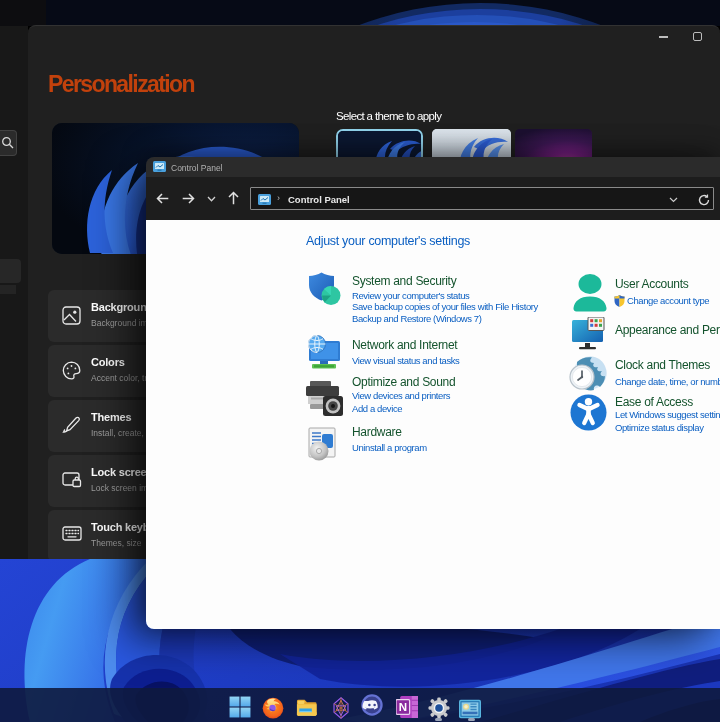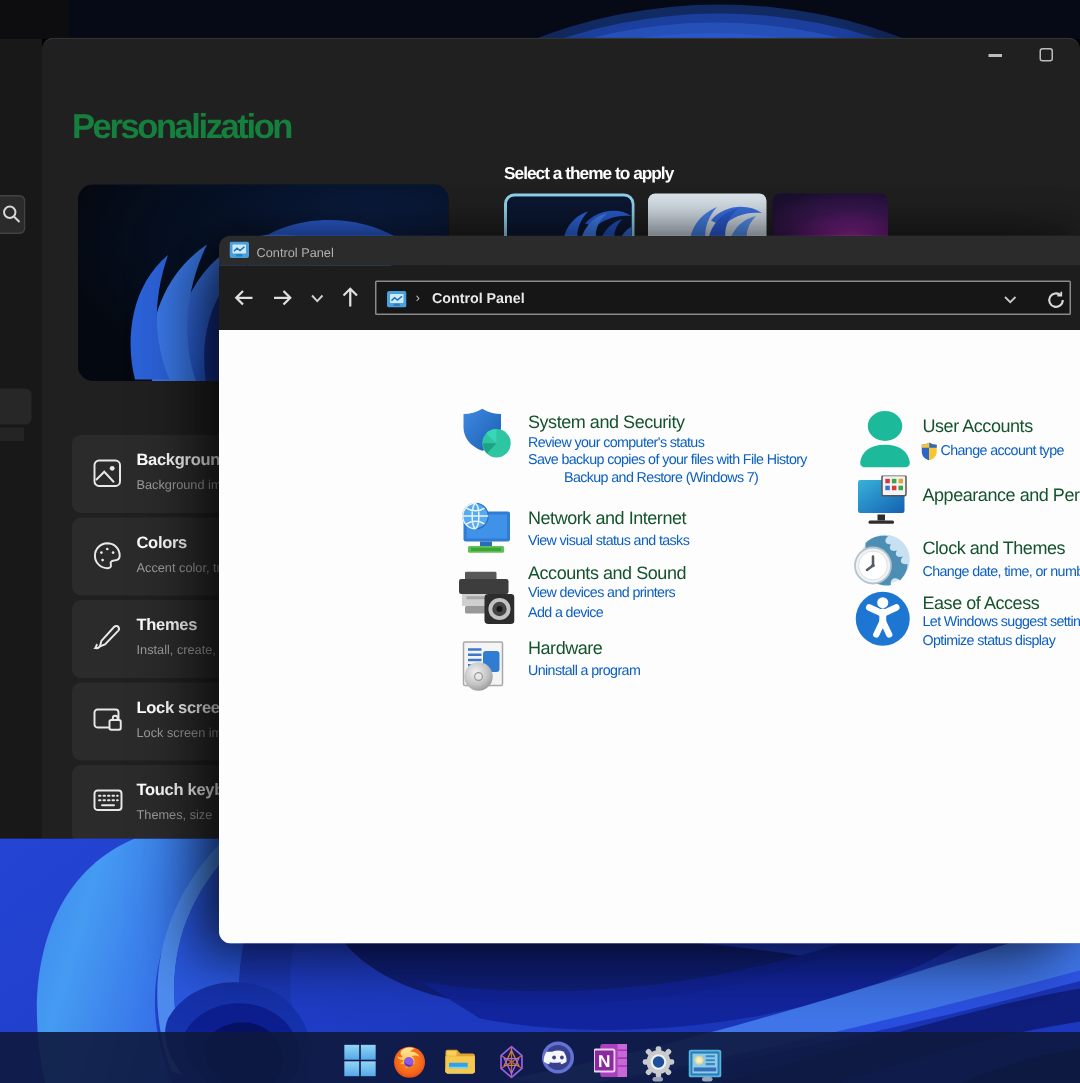--- a/index.html
+++ b/index.html
@@ -7,27 +7,27 @@
 body { font-family:"Liberation Sans", sans-serif; position:relative; }
 .abs { position:absolute; }
 
 #wp-top { left:0; top:0; width:720px; height:26px; background:#060a16; overflow:hidden; }
 
 #settings { left:28px; top:25px; width:692px; height:534px; background:#202020; border-radius:8px 8px 0 0; border-top:1px solid #323232; }
 #left-strip { left:0; top:26px; width:28px; height:533px; background:#181818; }
 #searchfrag { left:0; top:130px; width:17px; height:26px; background:#2b2b2b; border:1px solid #424242; border-left:none; border-radius:0 4px 4px 0; }
 #navfrag1 { left:0; top:259px; width:21px; height:24px; background:#272727; border-radius:0 4px 4px 0; }
 #navfrag2 { left:0; top:285px; width:16px; height:9px; background:#242424; }
-#p13n { left:48px; top:71px; color:#15803d; font-size:23px; font-weight:bold; letter-spacing:-1.6px; }
+#p13n { left:48px; top:71px; color:#c2410c; font-size:23px; font-weight:bold; letter-spacing:-1.6px; }
 #minbtn { left:659px; top:36px; width:9px; height:2px; background:#bdbdbd; }
 #maxbtn { left:693px; top:32px; width:9px; height:9px; border:1.4px solid #bdbdbd; border-radius:2px; }
 
 #tablet { left:52px; top:123px; width:247px; height:131px; border-radius:10px; overflow:hidden; background:#07101f; }
 
-#seltheme { left:336px; top:110px; color:#fff; font-size:11.5px; font-weight:bold; letter-spacing:-0.65px; }
+#seltheme { left:336px; top:110px; color:#fff; font-size:11.5px; font-weight:normal; letter-spacing:-0.65px; }
 .tcard { top:129px; height:40px; border-radius:5px; overflow:hidden; }
 #tc1 { left:336px; width:87px; height:37px; border:2px solid #92d4ec; border-radius:7px; background:#0b1830; }
 #tc2 { left:432px; width:79px; background:#c3cdd6; }
 #tc3 { left:515px; width:77px; background:linear-gradient(135deg,#16102a 0%,#241038 55%,#57135c 100%); }
 
 .card { left:48px; width:104px; height:52px; background:#2b2b2b; border-radius:6px; }
 .card .ttl { position:absolute; left:43px; top:11px; color:#fff; font-size:11px; font-weight:600; letter-spacing:-0.2px; white-space:nowrap; }
 .card .sub { position:absolute; left:43px; top:27.5px; color:#9c9c9c; font-size:8.5px; white-space:nowrap; }
 .card svg { position:absolute; left:14px; top:16px; }
 
@@ -363,37 +363,38 @@
       <svg class="abs" style="left:418px;top:9px;" width="9" height="6" viewBox="0 0 9 6" fill="none" stroke="#c8c8c8" stroke-width="1.2">
         <path d="M1 1 L4.5 4.5 L8 1"></path>
       </svg>
       <svg class="abs" style="left:447px;top:6px;" width="12" height="12" viewBox="0 0 12 12" fill="none" stroke="#d8d8d8" stroke-width="1.4">
         <path d="M10.5 6 a4.5 4.5 0 1 1 -1.4 -3.2"></path>
         <path d="M9.5 0.5 v2.6 h-2.6" stroke-width="1.2"></path>
       </svg>
     </div>
   </div>
   <div id="cp-body">
+    <div id="adjust">Adjust your computer's settings</div>
 
     <svg class="abs" style="left:162px;top:52px;" width="33" height="34" viewBox="0 0 33 34">
       <defs>
           <linearGradient id="shg" x1="0" y1="0" x2="1" y2="1">
         <stop offset="0%" stop-color="#3e8ae0"></stop>
             <stop offset="100%" stop-color="#1c5cb4"></stop>
           </linearGradient>
         </defs>
       <path d="M13.5 0.5 C10 2.8 5 4 1 4 v9 c0 7.5 5.5 13 12.5 15.5 C20.5 26 26 20.5 26 13 V4 c-4 0-9-1.2-12.5-3.5 Z" fill="url(#shg)"></path>
       <circle cx="23" cy="23.5" r="9.5" fill="#2ec6a2"></circle>
       <path d="M23 23.5 L16.8 30.2 A9.5 9.5 0 0 1 14 23.5 Z" fill="#1da384"></path>
       <path d="M23 23.5 V14 A9.5 9.5 0 0 0 16 17 Z" fill="#37d6b4"></path>
     </svg>
     <div class="cat-h" style="left:206px;top:54px;">System and Security</div>
     <div class="cat-l" style="left:206px;top:69.5px;">Review your computer's status</div>
     <div class="cat-l" style="left:206px;top:81px;">Save backup copies of your files with File History</div>
-    <div class="cat-l" style="left:206px;top:92.5px;margin-left:24px;">Backup and Restore (Windows 7)</div>
+    <div class="cat-l" style="left:206px;top:92.5px;">Backup and Restore (Windows 7)</div>
 
     <svg class="abs" style="left:160px;top:115px;" width="35" height="35" viewBox="0 0 35 35">
       <rect x="3" y="6" width="31" height="20" rx="1.5" fill="#2f7cd2"></rect>
       <rect x="5" y="8" width="27" height="16" fill="#3f92e8"></rect>
       <circle cx="11" cy="9" r="8.5" fill="#56aaf0" stroke="#2a6cb8" stroke-width="0.8"></circle>
       <path d="M11 0.5 a8.5 8.5 0 0 0 0 17 M2.5 9 h17 M5 3.7 c3.5 2.4 8.5 2.4 12 0 M5 14.3 c3.5 -2.4 8.5 -2.4 12 0 M11 0.5 c-3 2.2 -3 14.8 0 17 M11 0.5 c3 2.2 3 14.8 0 17" fill="none" stroke="#e8f4fc" stroke-width="1"></path>
       <rect x="14" y="26" width="8" height="3" fill="#2a6cb8"></rect>
       <rect x="6" y="29" width="24" height="4.5" rx="1" fill="#5cc152"></rect>
       <rect x="8" y="30.2" width="20" height="2.2" fill="#3da439"></rect>
     </svg>
@@ -404,21 +405,21 @@
       <rect x="4" y="0" width="21" height="7" rx="1" fill="#585858"></rect>
       <rect x="0" y="5" width="33" height="10" rx="1.5" fill="#3d3d3d"></rect>
       <rect x="2" y="15" width="31" height="8" fill="#cfcfcf"></rect>
       <rect x="4" y="23" width="27" height="5" rx="1" fill="#999"></rect>
       <rect x="5" y="16.5" width="16" height="2" fill="#a8a8a8"></rect>
       <rect x="17" y="15" width="20" height="20" rx="2.5" fill="#2d2d2d"></rect>
       <circle cx="27" cy="25" r="7.4" fill="#c2c2c2"></circle>
       <circle cx="27" cy="25" r="4.8" fill="#454545"></circle>
       <circle cx="27" cy="25" r="2" fill="#161616"></circle>
     </svg>
-    <div class="cat-h" style="left:206px;top:154.5px;">Accounts and Sound</div>
+    <div class="cat-h" style="left:206px;top:154.5px;">Optimize and Sound</div>
     <div class="cat-l" style="left:206px;top:170px;">View devices and printers</div>
     <div class="cat-l" style="left:206px;top:182.5px;text-align:center;">Add a device</div>
 
     <svg class="abs" style="left:162px;top:207px;" width="33" height="34" viewBox="0 0 33 34">
       <rect x="1" y="1" width="26" height="29" rx="1" fill="#f4f4f4" stroke="#a8a8a8" stroke-width="1"></rect>
       <path d="M4 6 h9 M4 9.5 h9 M4 13 h9 M4 16.5 h9 M4 20 h9 M4 23.5 h9" stroke="#3c78c8" stroke-width="1.6"></path>
       <rect x="14" y="7" width="11" height="14" rx="2" fill="#2f7cd2"></rect>
       <defs>
           <radialGradient id="cdg" cx="40%" cy="35%" r="75%">
         <stop offset="0%" stop-color="#f2f2f2"></stop>

